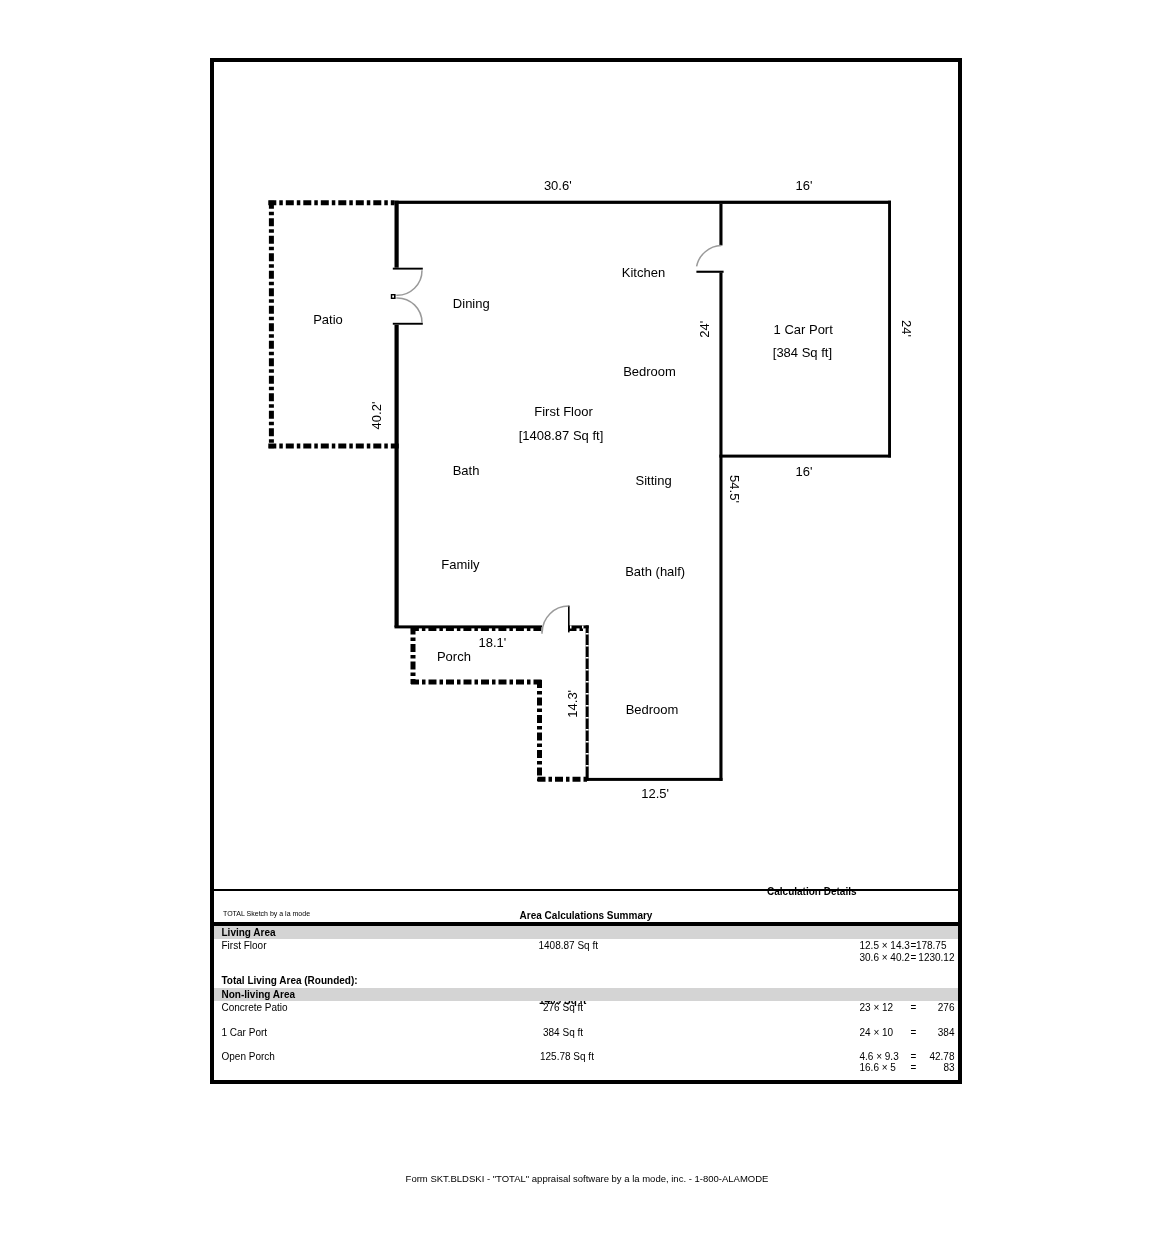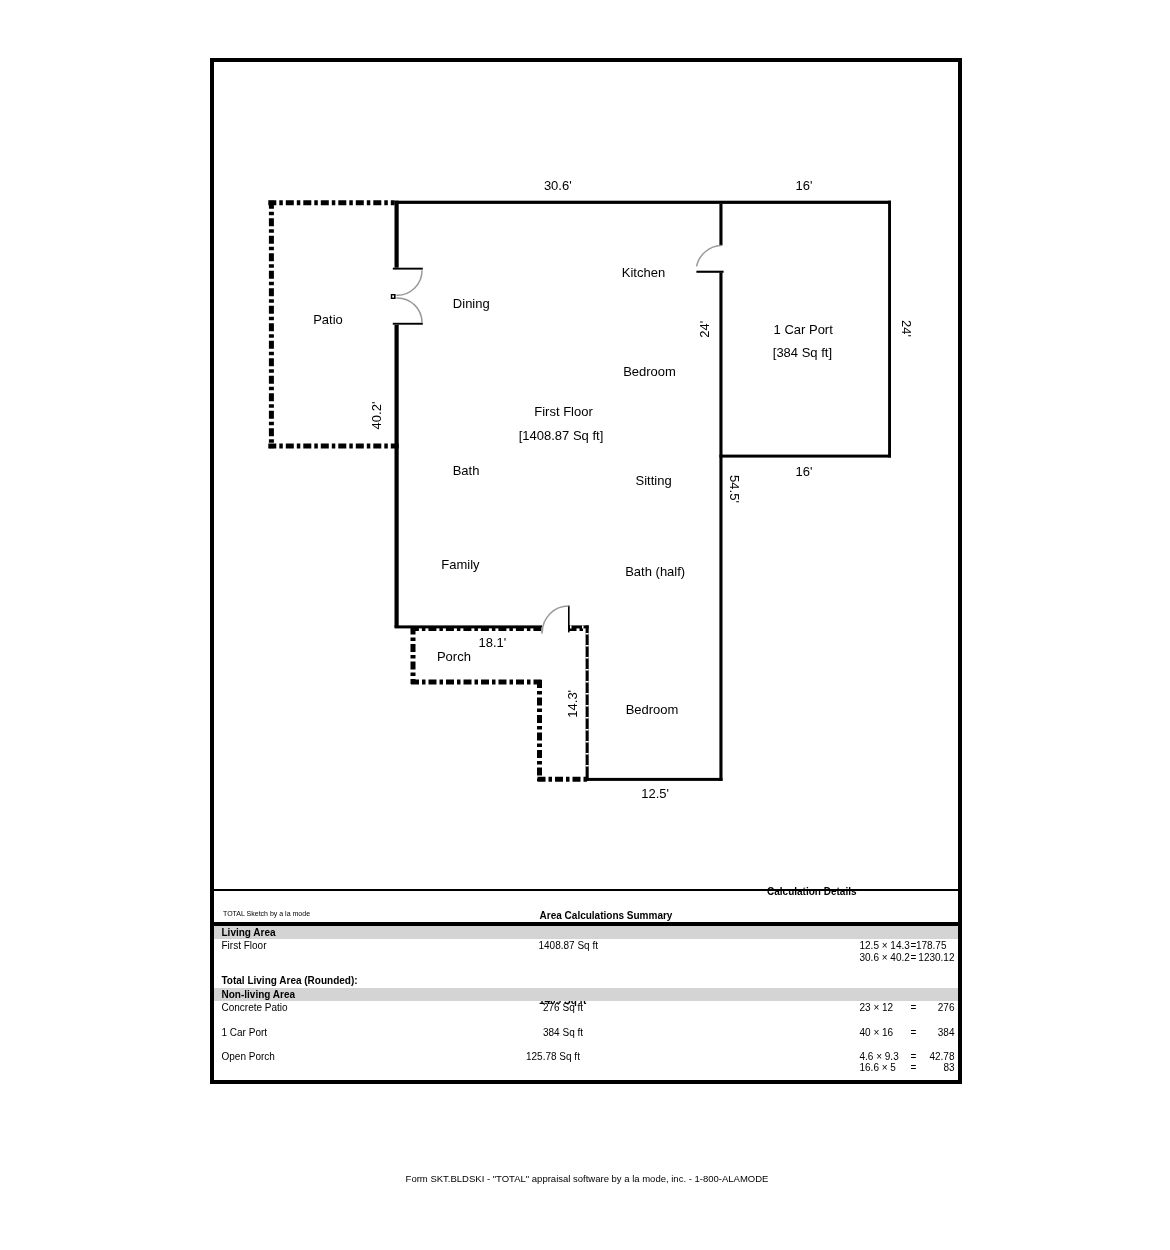--- a/index.html
+++ b/index.html
@@ -136,21 +136,21 @@
 <text transform="translate(901.7,328.5) rotate(90)">24'</text>
 
 <text transform="translate(730.2,489) rotate(90)">54.5'</text>
 </g>
 </svg>
 
 <div class="abs" style="left:210px;top:889.2px;width:752px;height:1.8px;background:#000;"></div>
 
 <div class="abs" style="left:223px;top:909.5px;font-size:7px;">TOTAL Sketch by a la mode</div>
 
-<div class="abs b" style="left:210px;top:910px;width:752px;text-align:center;font-size:10px;padding-left:20px;">Area Calculations Summary</div>
+<div class="abs b" style="left:210px;top:910px;width:752px;text-align:center;font-size:10px;">Area Calculations Summary</div>
 
 <div class="abs" style="left:214px;top:921.5px;width:744px;height:4.5px;background:#000;"></div>
 
 <div class="abs" style="left:214px;top:926px;width:744px;height:12.5px;background:#d4d4d4;"></div>
 
 <div class="abs b t10" style="left:221.5px;top:927.4px;">Living Area</div>
 
 <div class="abs b t10" style="left:656.5px;top:886px;width:200px;text-align:right;">Calculation Details</div>
 
 <div class="abs t10" style="left:221.5px;top:939.7px;">First Floor</div>
@@ -166,20 +166,20 @@
 <div class="abs" style="left:214px;top:988px;width:744px;height:12.5px;background:#d4d4d4;"></div>
 
 <div class="abs b t10" style="left:221.5px;top:988.8px;">Non-living Area</div>
 
 <div class="abs t10" style="left:221.5px;top:1001.8px;">Concrete Patio</div>
 <div class="abs t10" style="left:543px;top:1001.8px;">276 Sq ft</div>
 <div class="abs t10" style="left:859.5px;top:1002.3px;width:95px;"><span style="position:absolute;left:0;text-align:right;">23 × 12</span><span style="position:absolute;left:51px;">=</span><span style="position:absolute;right:0;">276</span></div>
 
 <div class="abs t10" style="left:221.5px;top:1026.6px;">1 Car Port</div>
 <div class="abs t10" style="left:543px;top:1026.6px;">384 Sq ft</div>
-<div class="abs t10" style="left:859.5px;top:1026.8px;width:95px;"><span style="position:absolute;left:0;">40 × 16</span><span style="position:absolute;left:51px;">=</span><span style="position:absolute;right:0;">384</span></div>
+<div class="abs t10" style="left:859.5px;top:1026.8px;width:95px;"><span style="position:absolute;left:0;">24 × 10</span><span style="position:absolute;left:51px;">=</span><span style="position:absolute;right:0;">384</span></div>
 
 <div class="abs t10" style="left:221.5px;top:1050.8px;text-align:right;">Open Porch</div>
-<div class="abs t10" style="left:526px;top:1050.8px;">125.78 Sq ft</div>
+<div class="abs t10" style="left:540px;top:1050.8px;">125.78 Sq ft</div>
 <div class="abs t10" style="left:859.5px;top:1050.6px;width:95px;"><span style="position:absolute;left:0;">4.6 × 9.3</span><span style="position:absolute;left:51px;">=</span><span style="position:absolute;right:0;">42.78</span></div>
 <div class="abs t10" style="left:859.5px;top:1062px;width:95px;"><span style="position:absolute;left:0;">16.6 × 5</span><span style="position:absolute;left:51px;">=</span><span style="position:absolute;right:0;">83</span></div>
 
 <div class="abs" style="left:2px;top:1172.5px;width:1170px;text-align:center;font-size:9.5px;">Form SKT.BLDSKI - "TOTAL" appraisal software by a la mode, inc. - 1-800-ALAMODE</div>
 
 </body></html>

